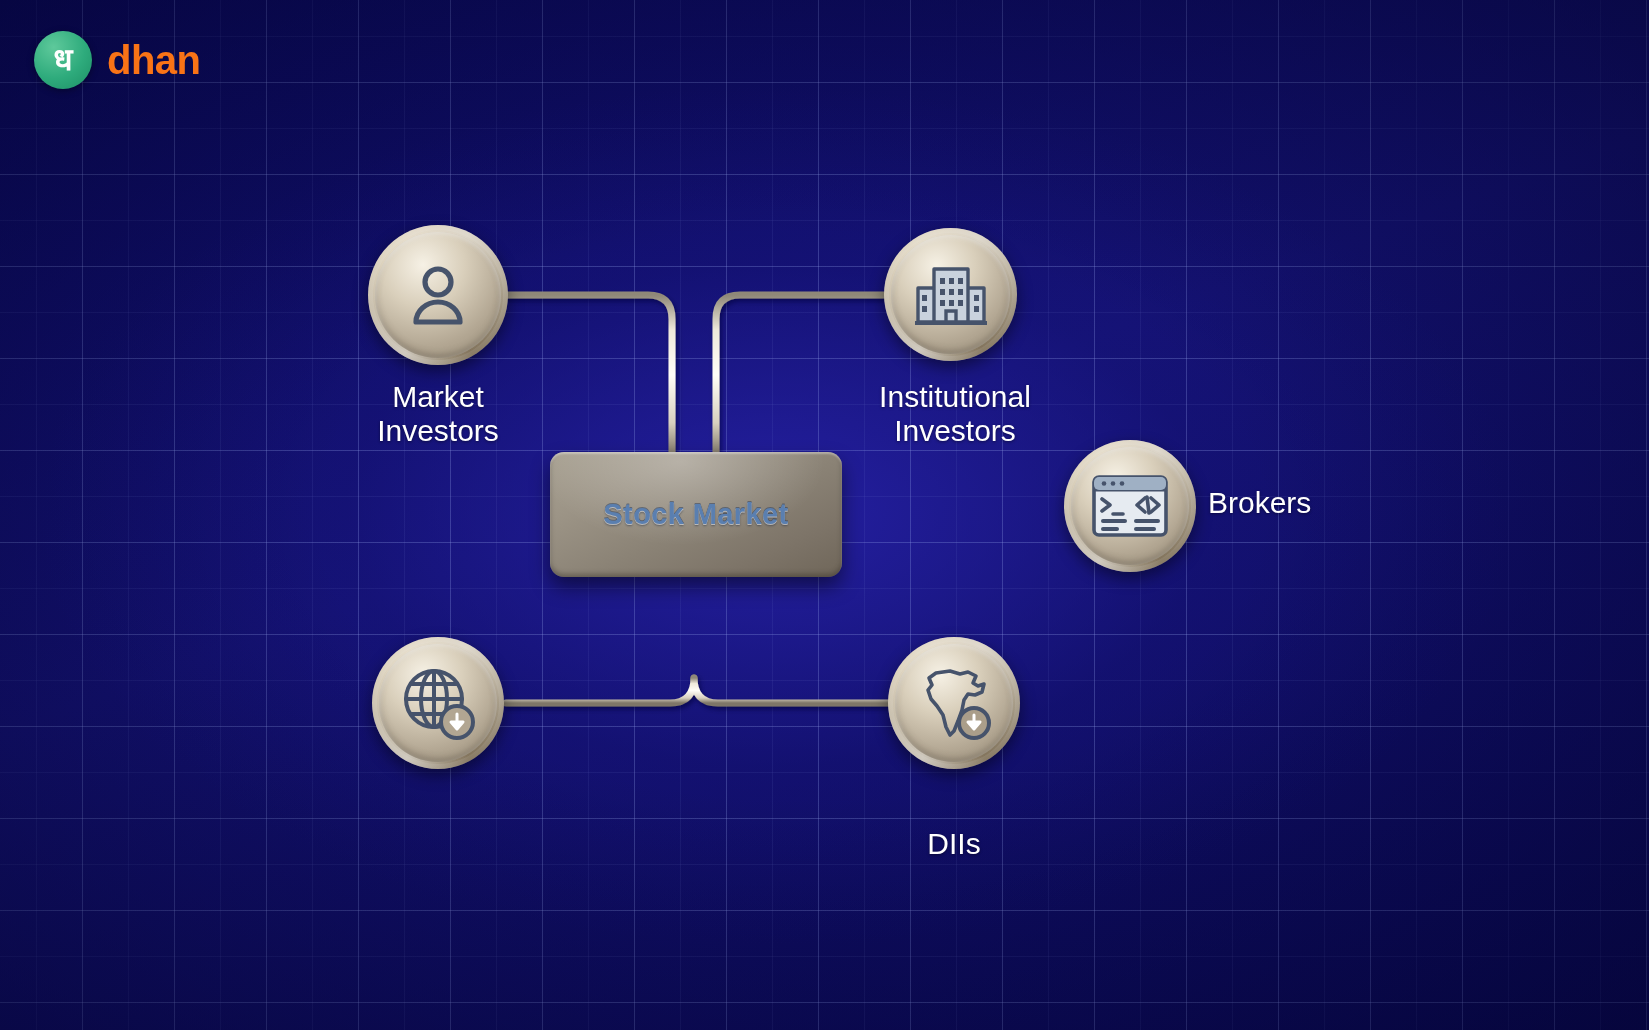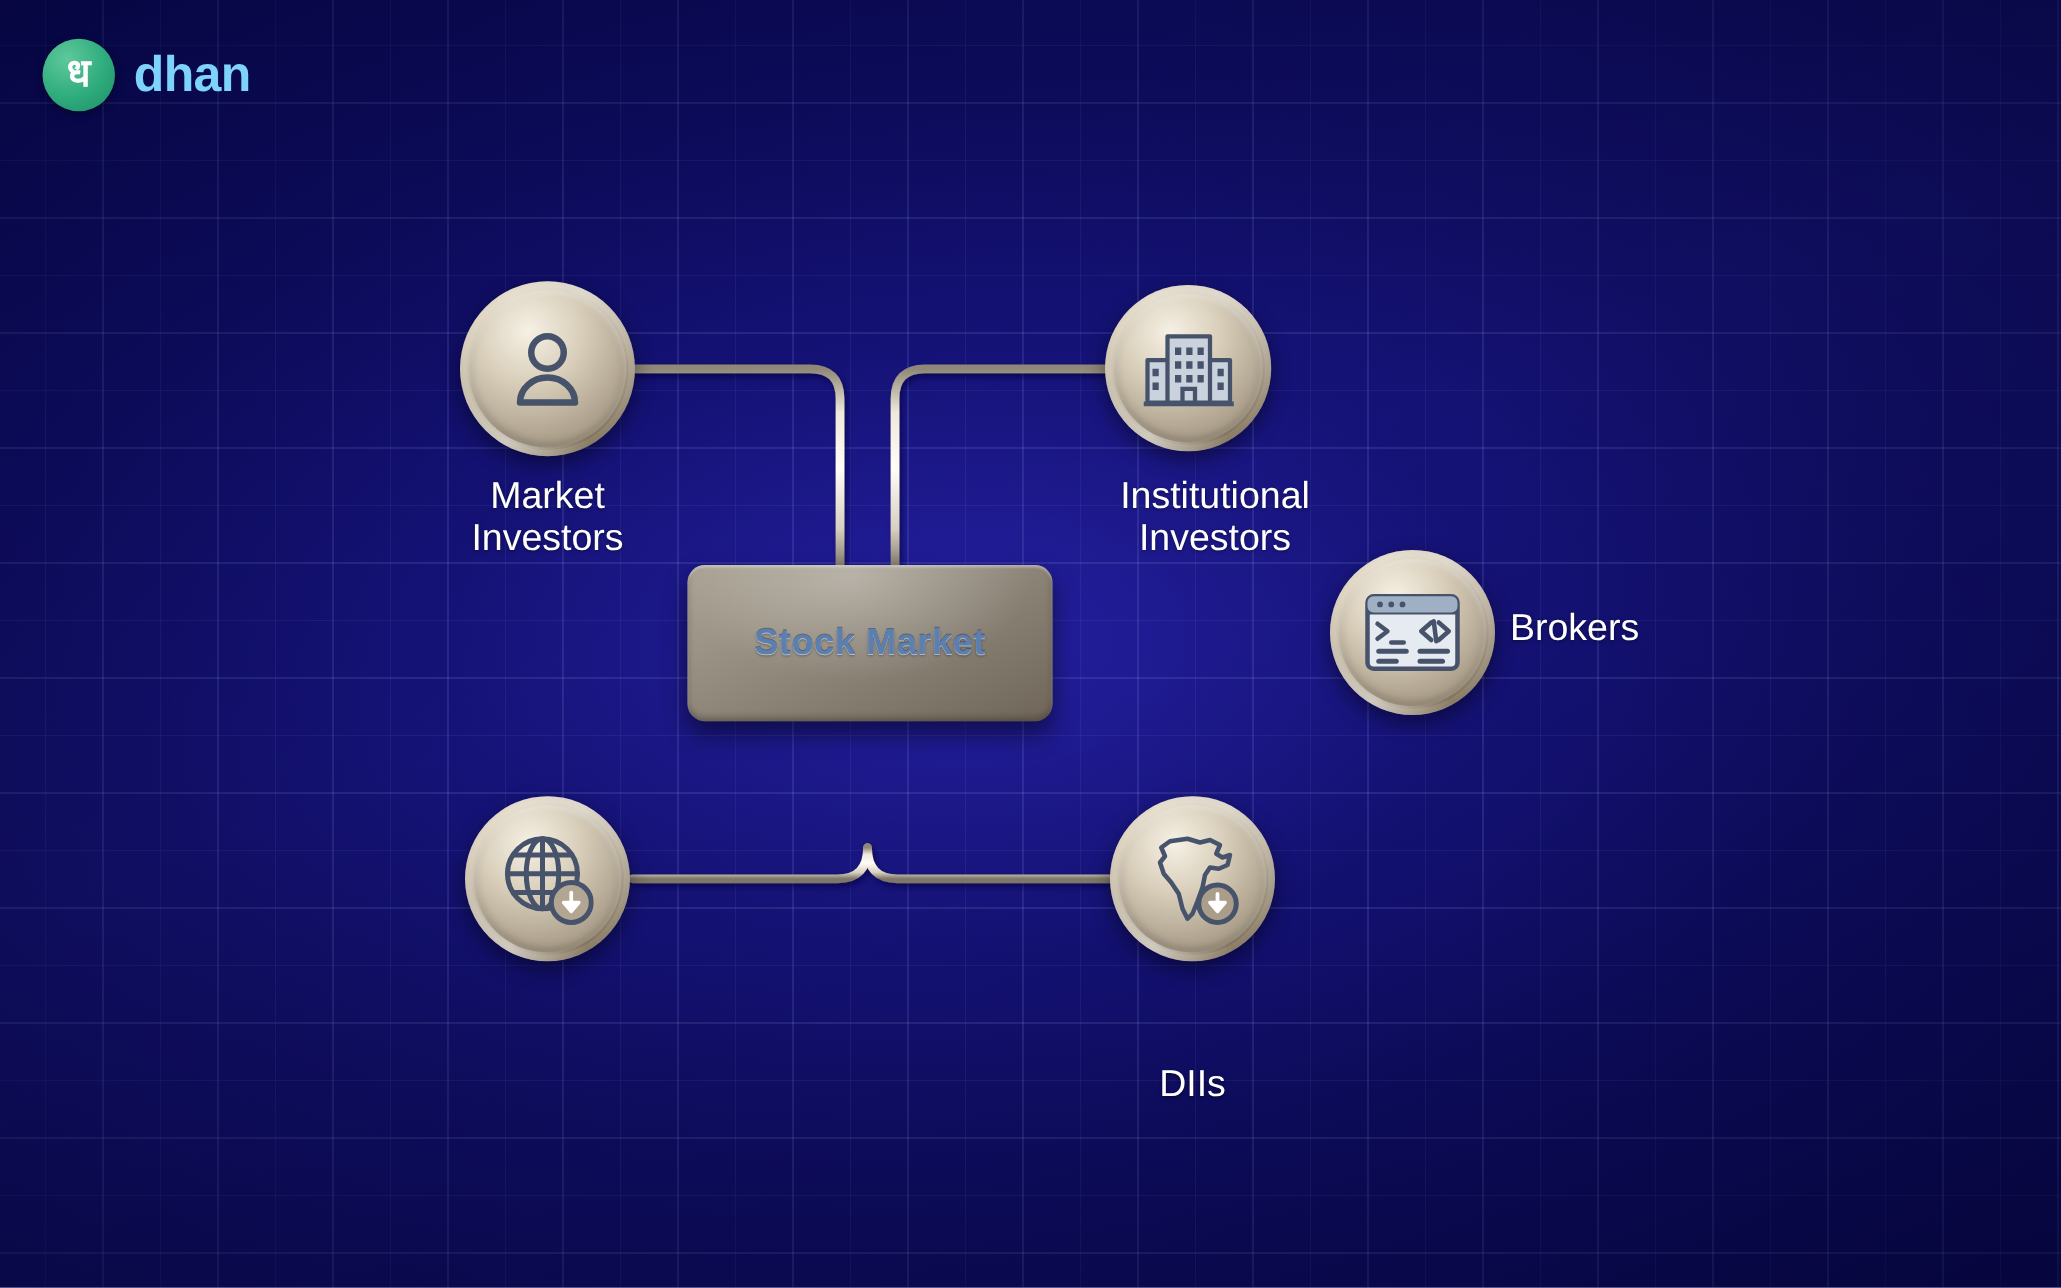--- a/index.html
+++ b/index.html
@@ -54,21 +54,21 @@
     background:radial-gradient(circle at 34% 28%, #5ec99b 0%, #2eab7c 55%, #1d8f65 100%);
     display:flex; align-items:center; justify-content:center;
     box-shadow:0 2px 7px rgba(0,0,0,0.35);
   }
   #logo .mark span {
     color:#ffffff; font-size:31px; font-weight:700; line-height:1;
     margin-top:-2px;
     font-family:"DejaVu Sans", sans-serif;
   }
   #logo .wordmark {
-    color:#7dd3fc; font-size:40px; font-weight:700; letter-spacing:-0.5px;
+    color:#f97316; font-size:40px; font-weight:700; letter-spacing:-0.5px;
   }
 
   
   #pipes { position:absolute; inset:0; z-index:10; }
 
   
   .node {
     position:absolute; z-index:20;
   }
   .coin {
@@ -236,21 +236,21 @@
           <rect x="7" y="33" width="5" height="6"></rect>
             <rect x="7" y="44" width="5" height="6"></rect>
           <rect x="59" y="33" width="5" height="6"></rect>
             <rect x="59" y="44" width="5" height="6"></rect>
         </g>
         <path d="M 31 60 v -11 h 10 v 11" fill="none" stroke="#46536b" stroke-width="3.4"></path>
         <path d="M 0 61 H 72" stroke="#46536b" stroke-width="3.8" stroke-linecap="round"></path>
       </svg>
     </div>
   </div>
-  <div class="label" style="left:822px; top:380px; width:300px;">Institutional
+  <div class="label" style="left:805px; top:380px; width:300px;">Institutional
 Investors</div>
 
   <div class="node" style="left:1064px; top:440px;">
     <div class="coin" style="width:132px;height:132px;">
       <svg width="78" height="66" viewBox="0 0 78 66">
         <rect x="3" y="4" width="72" height="58" rx="5" fill="#e6ebf1" stroke="#46536b" stroke-width="3.6"></rect>
         <path d="M 3 17 H 75" stroke="#46536b" stroke-width="3.2"></path>
         <rect x="3" y="4" width="72" height="13" rx="5" fill="#9fb0c4" stroke="none"></rect>
         <g fill="#46536b">
           <circle cx="13" cy="10.5" r="2.3"></circle>
@@ -302,21 +302,21 @@
                  L 59 30 L 52 29 L 48 35 L 46 45 L 42 56 L 38 66 L 34 70 L 30 62
                  L 27 50 L 21 41 L 15 34 L 12 25 L 16 20 L 13 13 Z" fill="none" stroke="#46536b" stroke-width="3.6" stroke-linejoin="round"></path>
         <circle cx="58" cy="58" r="15" fill="#aa9e8a" stroke="#46536b" stroke-width="4"></circle>
         <g fill="#ffffff" stroke="#ffffff" stroke-width="3" stroke-linecap="round" stroke-linejoin="round">
           <path d="M 58 50 V 62"></path>
           <path d="M 52 57 L 58 64 L 64 57 Z"></path>
         </g>
       </svg>
     </div>
   </div>
-  <div class="label" style="left:854px; top:827px; width:200px;margin-top:24px;">DIIs</div>
+  <div class="label" style="left:854px; top:827px; width:200px;">DIIs</div>
 
   <div id="center-node">
     <div id="center-plate">
       <div id="center-label">Stock Market</div>
     </div>
   </div>
 
 </div>
 
 </body></html>

